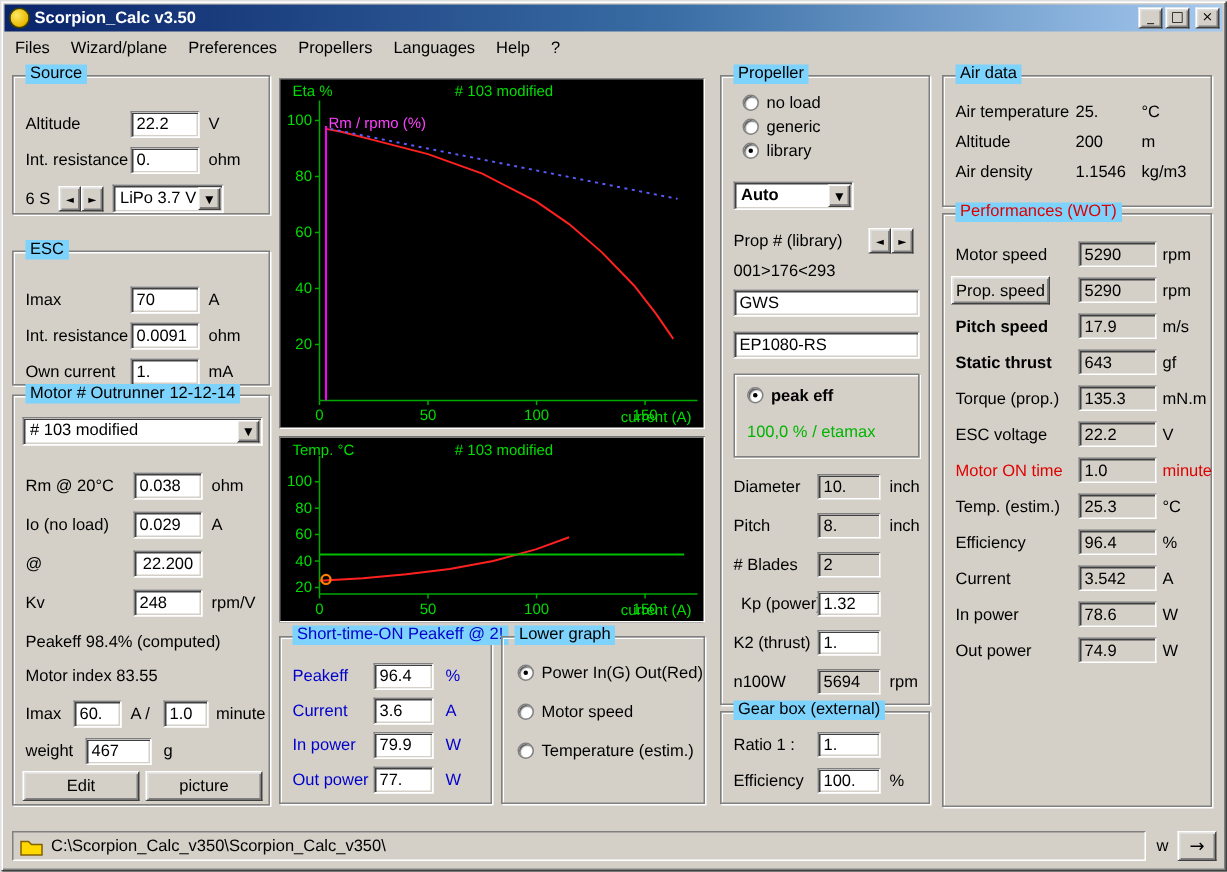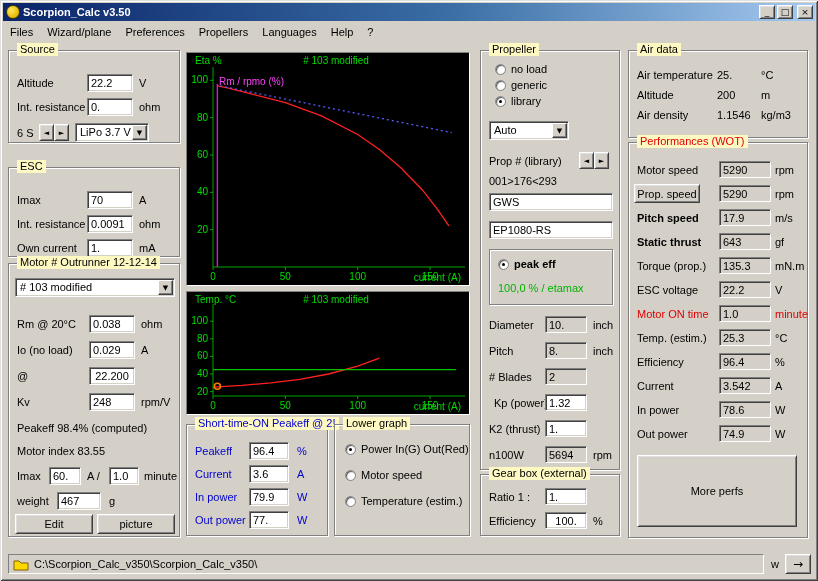--- a/index.html
+++ b/index.html
@@ -13,21 +13,21 @@
   .app-icon { width:14px; height:14px; border-radius:50%; background:radial-gradient(circle at 35% 35%, #ffe860, #e8b800 70%, #806000);
     display:inline-block; margin:0 3px 0 1px; border:1px solid #404000; }
   .title-text { flex:1; }
   .win-btns { display:flex; gap:2px; }
   .winbtn { width:16px; height:14px; background:#d4d0c8; border:1px solid; border-color:#fff #404040 #404040 #fff;
     box-shadow: inset 1px 1px 0 #dfdfdf, inset -1px -1px 0 #808080; font-family:"DejaVu Sans", sans-serif;
     font-size:9px; line-height:11px; text-align:center; padding:0; color:#000; }
   .menubar { position:absolute; left:3px; top:22px; width:812px; height:19px; display:flex; align-items:center; }
   .menu-item { padding:2px 7px; white-space:nowrap; }
   .group { position:absolute; border:1px solid #808080; box-shadow: inset 1px 1px 0 #ffffff, 1px 1px 0 #ffffff; }
-  .legend { position:absolute; top:-8px; left:8px; background:#fef9c3; padding:0 3px; line-height:13px; white-space:nowrap; }
+  .legend { position:absolute; top:-8px; left:8px; background:#7dd3fc; padding:0 3px; line-height:13px; white-space:nowrap; }
   .lbl { position:absolute; white-space:nowrap; }
   .field { position:absolute; height:18px; background:#fff; border:1px solid; border-color:#808080 #fff #fff #808080;
     box-shadow: inset 1px 1px 0 #404040, inset -1px -1px 0 #d4d0c8; font-family:inherit; font-size:11px; padding:0 3px; color:#000; }
   .field.gray { background:#d4d0c8; }
   .btn { position:absolute; background:#d4d0c8; border:1px solid; border-color:#fff #404040 #404040 #fff;
     box-shadow: inset 1px 1px 0 #dfdfdf, inset -1px -1px 0 #808080; font-family:inherit; font-size:11px; padding:0; color:#000; }
   .glyph { font-family:"DejaVu Sans", sans-serif; }
   .dropdown { position:absolute; height:19px; background:#fff; border:1px solid; border-color:#808080 #fff #fff #808080;
     box-shadow: inset 1px 1px 0 #404040, inset -1px -1px 0 #d4d0c8; }
   .dd-text { position:absolute; left:4px; top:2px; white-space:nowrap; }
@@ -217,21 +217,21 @@
     <span class="optrow" style="left:10px;top:18px;"><span class="radio sel"></span><span>Power In(G)  Out(Red)</span></span>
     <span class="optrow" style="left:10px;top:44px;"><span class="radio"></span><span>Motor speed</span></span>
     <span class="optrow" style="left:10px;top:70px;"><span class="radio"></span><span>Temperature (estim.)</span></span>
   </div>
 
   <div class="group" style="left:480px;top:50px;width:140px;height:420px;">
     <span class="legend">Propeller</span>
     <span class="optrow" style="left:14px;top:12px;"><span class="radio"></span><span>no load</span></span>
     <span class="optrow" style="left:14px;top:28px;"><span class="radio"></span><span>generic</span></span>
     <span class="optrow" style="left:14px;top:44px;"><span class="radio sel"></span><span>library</span></span>
-    <div class="dropdown" style="left:8px;top:70px;width:80px;">
+    <div class="dropdown" style="left:8px;top:70px;width:80px;font-weight:bold;">
       <span class="dd-text">Auto</span>
       <span class="dd-btn glyph">▼</span>
     </div>
     <span class="lbl" style="left:8px;top:104px;">Prop # (library)</span>
     <button class="btn spin glyph" style="left:98px;top:101px;">◄</button>
     <button class="btn spin glyph" style="left:113px;top:101px;">►</button>
     <span class="lbl" style="left:8px;top:124px;">001&gt;176&lt;293</span>
     <input class="field" style="left: 8px; top: 142px; width: 124px;" value="GWS">
     <input class="field" style="left: 8px; top: 170px; width: 124px;" value="EP1080-RS">
     <div class="group" style="left:8px;top:198px;width:124px;height:56px;">
@@ -253,21 +253,21 @@
     <span class="lbl" style="left:8px;top:398px;">n100W</span>
     <input class="field gray" style="left: 64px; top: 395px; width: 42px; height: 17px;" value="5694">
     <span class="lbl" style="left:112px;top:398px;">rpm</span>
   </div>
 
   <div class="group" style="left:480px;top:474px;width:140px;height:62px;">
     <span class="legend">Gear box (external)</span>
     <span class="lbl" style="left:8px;top:16px;">Ratio 1 :</span>
     <input class="field" style="left: 64px; top: 13px; width: 42px; height: 17px;" value="1.">
     <span class="lbl" style="left:8px;top:40px;">Efficiency</span>
-    <input class="field" style="left: 64px; top: 37px; width: 42px; height: 17px; text-align: center;" value="100.">
+    <input class="field" style="left: 64px; top: 37px; width: 42px; height: 17px;" value="100.">
     <span class="lbl" style="left:112px;top:40px;">%</span>
   </div>
 
   <div class="group" style="left:628px;top:50px;width:180px;height:88px;">
     <span class="legend">Air data</span>
     <span class="lbl" style="left:8px;top:18px;">Air temperature</span>
     <span class="lbl" style="left:88px;top:18px;">25.</span>
     <span class="lbl" style="left:132px;top:18px;">°C</span>
     <span class="lbl" style="left:8px;top:38px;">Altitude</span>
     <span class="lbl" style="left:88px;top:38px;">200</span>
@@ -321,21 +321,20 @@
     <span class="lbl" style="left:146px;top:237px;">A</span>
 
     <span class="lbl" style="left:8px;top:261px;">In power</span>
     <input class="field gray" style="left: 90px; top: 258px; width: 52px; height: 17px;" value="78.6">
     <span class="lbl" style="left:146px;top:261px;">W</span>
 
     <span class="lbl" style="left:8px;top:285px;">Out power</span>
     <input class="field gray" style="left: 90px; top: 282px; width: 52px; height: 17px;" value="74.9">
     <span class="lbl" style="left:146px;top:285px;">W</span>
 
-    <button class="btn" style="left:8px;top:312px;width:160px;height:72px;">More perfs</button>
   </div>
 
   <div class="statusbar">
     <div class="path-box">
       <svg width="16" height="13">
           <path d="M1 3 h5 l2 2 h7 v7 H1 z" fill="#ffd800" stroke="#806000" stroke-width="1"></path>
         </svg>
       <span>C:\Scorpion_Calc_v350\Scorpion_Calc_v350\</span>
     </div>
     <span class="lbl" style="left:768px;top:8px;">w</span>

